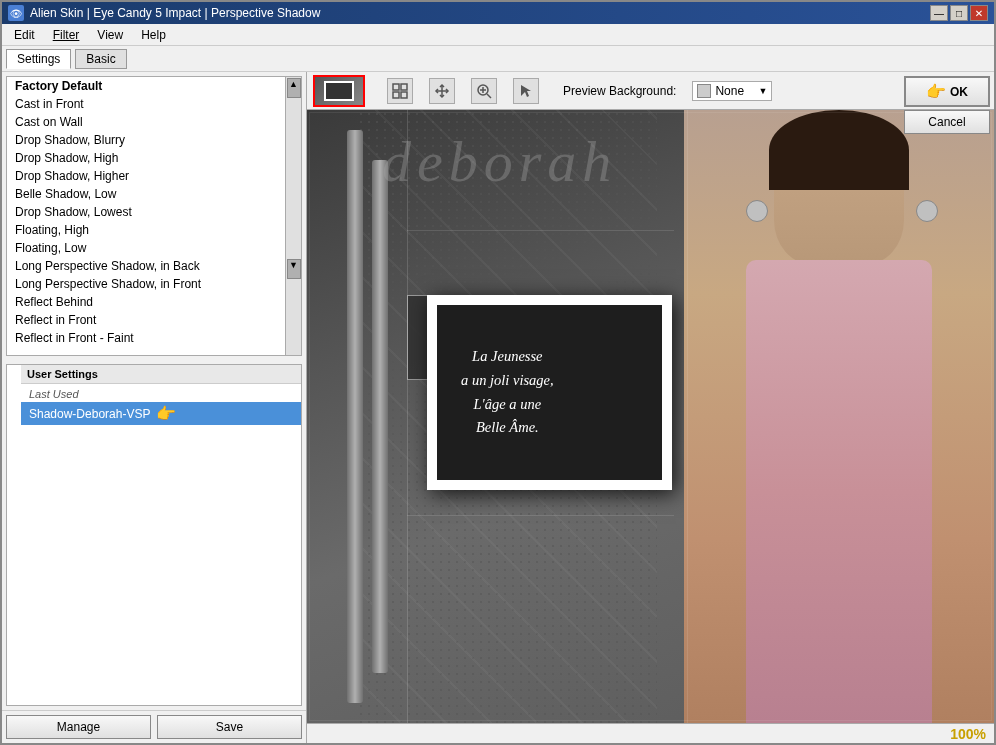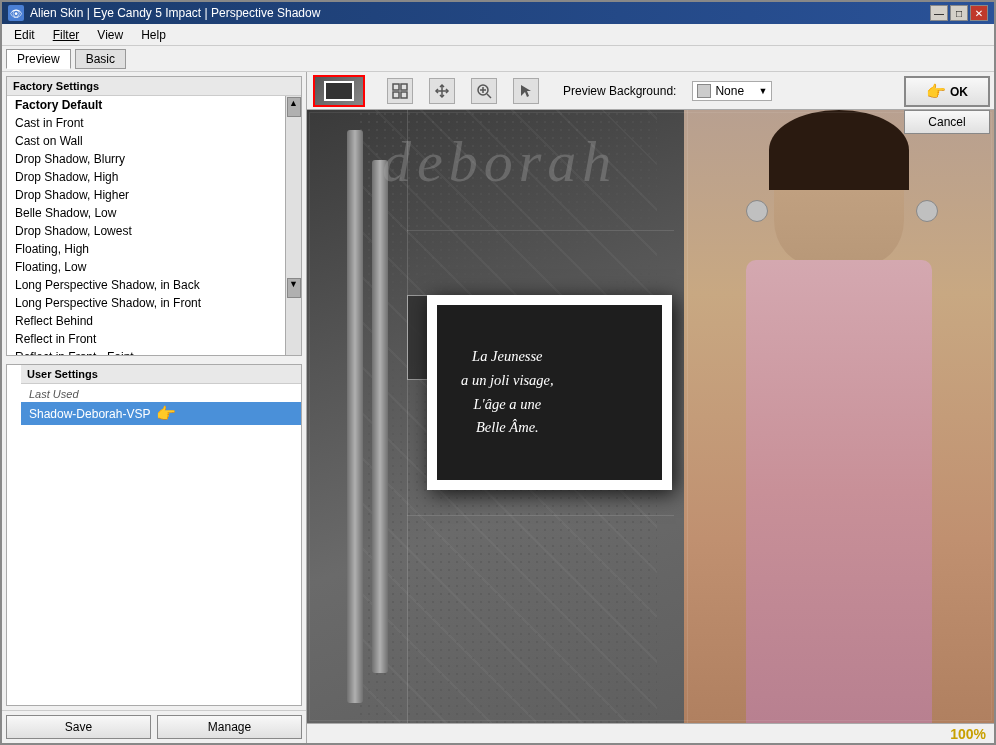--- a/index.html
+++ b/index.html
@@ -328,30 +328,29 @@
   </div>
 
   <div class="menu-bar">
     <span class="menu-item">Edit</span>
     <span class="menu-item" style="text-decoration:underline; position:relative;">Filter</span>
     <span class="menu-item">View</span>
     <span class="menu-item">Help</span>
   </div>
 
   <div class="toolbar-bar">
-    <div class="toolbar-tab active">Preview</div>
+    <div class="toolbar-tab active">Settings</div>
     <div class="toolbar-tab">Basic</div>
   </div>
 
   <div class="main-content">
 
     <div class="left-panel">
 
       <div class="settings-list-section">
-        <div class="section-header">Factory Settings</div>
         <div class="settings-list-inner">
           <div class="list-container">
             <div class="list-item bold">Factory Default</div>
             <div class="list-item">Cast in Front</div>
             <div class="list-item">Cast on Wall</div>
             <div class="list-item">Drop Shadow, Blurry</div>
             <div class="list-item">Drop Shadow, High</div>
             <div class="list-item">Drop Shadow, Higher</div>
             <div class="list-item">Belle Shadow, Low</div>
             <div class="list-item">Drop Shadow, Lowest</div>
@@ -376,22 +375,22 @@
         <div class="user-list-container">
           <div class="user-subheader">Last Used</div>
           <div class="list-item selected" style="display:flex;align-items:center;gap:6px;background:#4a90d9;color:white;">
             <span>Shadow-Deborah-VSP</span>
             <span style="font-size:16px;">👉</span>
           </div>
         </div>
       </div>
 
       <div class="bottom-buttons">
+        <button class="btn">Manage</button>
         <button class="btn">Save</button>
-        <button class="btn">Manage</button>
       </div>
 
     </div>
 
     <div class="right-panel">
 
       <div class="ok-cancel-area">
         <button class="btn-ok" style="display:flex;align-items:center;gap:4px;">
           <span style="font-size:16px;">👉</span>
           <span>OK</span>

